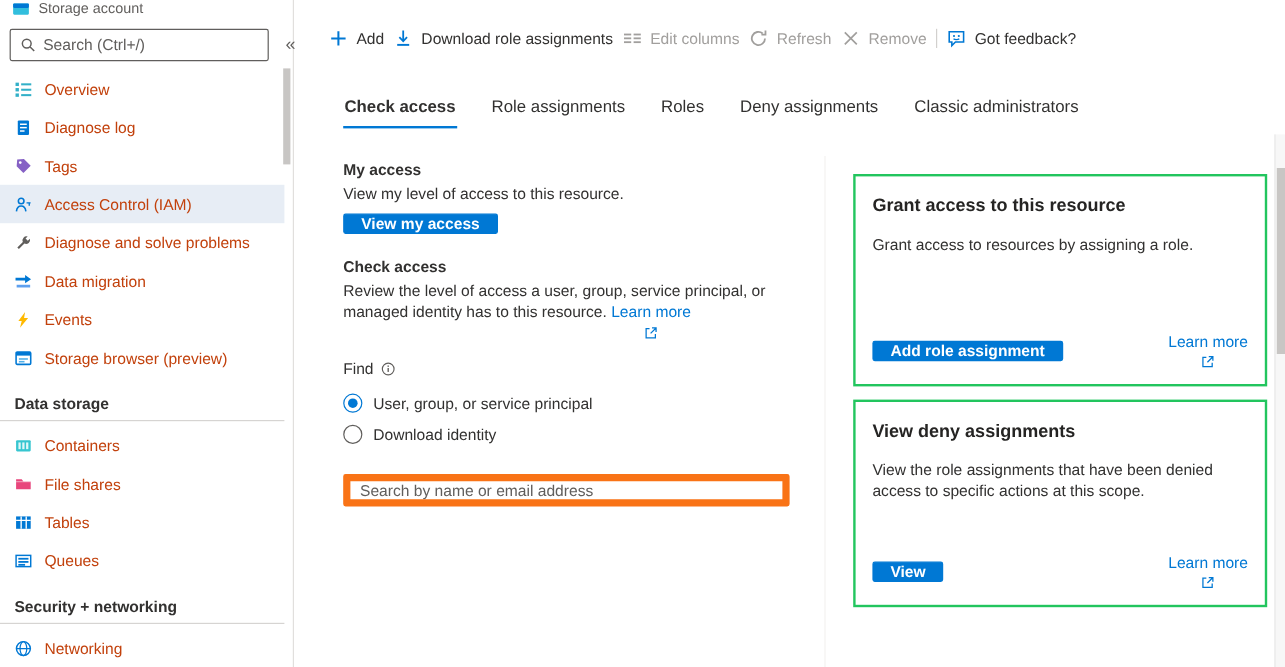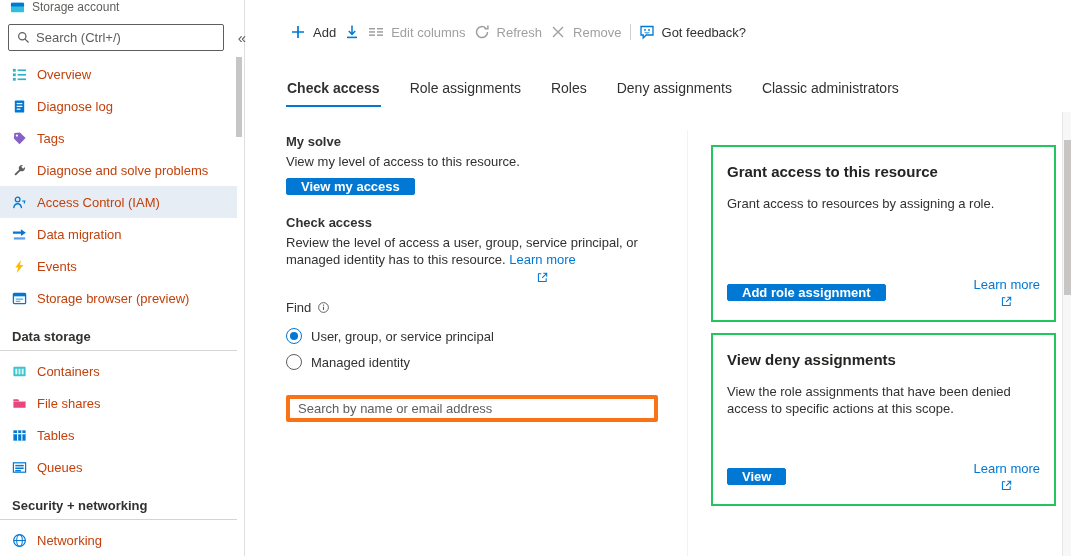--- a/index.html
+++ b/index.html
@@ -28,21 +28,21 @@
   .menu-item.selected { background:#e7edf5; }
   .section-hdr { margin-top:6px; padding:9px 12px 6px; border-bottom:1px solid #d6d4d2;
     font-size:13px; font-weight:bold; color:#323130; }
   .submenu { padding-top:4px; }
   .icon15 svg { width:15px; height:15px; display:block; }
   .icon16 svg { width:16px; height:16px; display:block; }
   .icon13 svg { width:13px; height:13px; display:block; }
 
   
   .main { position:absolute; left:246px; top:0; right:0; height:556px; background:#fff; }
-  .toolbar { position:absolute; top:24px; left:44px; display:flex; gap:8px;
+  .toolbar { position:absolute; top:24px; left:28px; display:flex; gap:8px;
     font-size:13px; white-space:nowrap; }
   .tb-item { display:flex; align-items:center; gap:7px; color:#323130; cursor:pointer; }
   .tb-item.disabled { color:#a19f9d; cursor:default; }
   .tb-sep { width:1px; height:16px; background:#d2d0ce; }
 
   .tabs { position:absolute; top:78px; left:40px; display:flex; gap:28px; font-size:14px; }
   .tab { padding:2px 1px 9px; color:#323130; cursor:pointer; white-space:nowrap; }
   .tab.active { font-weight:bold; border-bottom:2px solid #0078d4; }
 
   .content-left { position:absolute; left:40px; top:134px; width:397px; font-size:13px; }
@@ -55,21 +55,21 @@
   .link { color:#0078d4; cursor:pointer; text-decoration:none; display:inline-flex;
     align-items:center; gap:3px; font-size:13px;flex-direction:column; }
   .find-row { display:flex; align-items:center; gap:6px; margin-top:16px; }
   .radio-row { display:flex; align-items:center; gap:9px; height:26px; cursor:pointer; }
   .radios { margin-top:8px; }
   .radio { width:16px; height:16px; border-radius:50%; border:1px solid #605e5c;
     position:relative; flex:0 0 16px; }
   .radio.checked { border:1px solid #0078d4; }
   .radio.checked::after { content:""; position:absolute; inset:3px; border-radius:50%;
     background:#0078d4; }
-  .name-search { margin-top:20px; width:372px; height:27px; border:4px solid #f97316;
+  .name-search { margin-top:20px; width:372px; height:27px; border:6px solid #f97316;
     border-radius:2px; padding:0 8px; font-size:13px; font-family:"Liberation Sans",sans-serif;
     color:#323130; outline:none; display:block; }
   .name-search::placeholder { color:#605e5c; }
 
   .vline { position:absolute; left:441px; top:130px; bottom:0; width:1px; background:#f3f2f1; }
 
   .card { position:absolute; left:465px; width:345px; background:#fff;
     border:2px solid #22c55e; padding:14px; }
   .card.card1 { top:145px; height:177px; }
   .card.card2 { top:333px; height:173px; }
@@ -144,38 +144,38 @@
       <div class="menu-item">
         <span class="icon15">
           <svg viewBox="0 0 16 16">
               <path d="M8.5 1.5 14.5 7.5 8 14 2 8 2.5 2z" fill="#8661c5"></path>
               <circle cx="5.2" cy="4.8" r="1.2" fill="#fff"></circle>
             </svg>
         </span>
         <span>Tags</span>
       </div>
 
-      <div class="menu-item">
-        <span class="icon15">
-          <svg viewBox="0 0 16 16">
-              <path d="M13.8 4.2a3.6 3.6 0 0 1-4.9 4.3L4 13.4 2.6 12l4.9-4.9A3.6 3.6 0 0 1 11.8 2.2L9.9 4.1l2 2z" fill="#605e5c"></path>
-            </svg>
-        </span>
-        <span>Diagnose and solve problems</span>
-      </div>
-
       <div class="menu-item selected">
         <span class="icon15">
           <svg viewBox="0 0 16 16">
               <circle cx="6" cy="4.8" r="2.5" fill="none" stroke="#0078d4" stroke-width="1.4"></circle>
               <path d="M1.8 14c.4-3 2-4.7 4.2-4.7s3.8 1.7 4.2 4.7" fill="none" stroke="#0078d4" stroke-width="1.4"></path>
               <path d="M10.8 6.4h3.6M13.2 6.4v2.6" stroke="#0078d4" stroke-width="1.2" fill="none"></path>
             </svg>
         </span>
         <span>Access Control (IAM)</span>
+      </div>
+
+      <div class="menu-item">
+        <span class="icon15">
+          <svg viewBox="0 0 16 16">
+              <path d="M13.8 4.2a3.6 3.6 0 0 1-4.9 4.3L4 13.4 2.6 12l4.9-4.9A3.6 3.6 0 0 1 11.8 2.2L9.9 4.1l2 2z" fill="#605e5c"></path>
+            </svg>
+        </span>
+        <span>Diagnose and solve problems</span>
       </div>
 
       <div class="menu-item">
         <span class="icon15">
           <svg viewBox="0 0 16 16">
               <path d="M1 4.8h8.5V2.4L14.8 6 9.5 9.6V7.2H1z" fill="#0078d4"></path>
               <rect x="2" y="11" width="12" height="2.4" fill="#5ea0ef"></rect>
             </svg>
         </span>
         <span>Data migration</span>
@@ -276,20 +276,21 @@
         </span>
         <span>Add</span>
       </div>
       <div class="tb-item">
         <span class="icon16">
           <svg viewBox="0 0 16 16">
               <path d="M8 1.5v8.5M4.8 7l3.2 3.4L11.2 7" stroke="#0078d4" stroke-width="1.5" fill="none"></path>
               <rect x="3" y="12.6" width="10" height="1.6" fill="#0078d4"></rect>
             </svg>
         </span>
+        <span>Download role assignments</span>
       </div>
       <div class="tb-item disabled">
         <span class="icon16">
           <svg viewBox="0 0 16 16" fill="#a19f9d">
               <rect x="1" y="4" width="6" height="1.5"></rect>
               <rect x="1" y="7.2" width="6" height="1.5"></rect>
               <rect x="1" y="10.4" width="6" height="1.5"></rect>
               <rect x="9" y="4" width="6" height="1.5"></rect>
               <rect x="9" y="7.2" width="6" height="1.5"></rect>
               <rect x="9" y="10.4" width="6" height="1.5"></rect>
@@ -330,21 +331,21 @@
 
     <div class="tabs">
       <div class="tab active">Check access</div>
       <div class="tab">Role assignments</div>
       <div class="tab">Roles</div>
       <div class="tab">Deny assignments</div>
       <div class="tab">Classic administrators</div>
     </div>
 
     <div class="content-left">
-      <div class="sec-title">My solve</div>
+      <div class="sec-title">My access</div>
       <p>View my level of access to this resource.</p>
       <div class="gap8"></div>
       <button class="btn">View my access</button>
 
       <div class="gap20"></div>
       <div class="sec-title">Check access</div>
       <p>
         <span>Review the level of access a user, group, service principal, or managed identity has to this resource.</span>
         <a class="link">
           <span>Learn more</span>
@@ -368,21 +369,21 @@
         </span>
       </div>
 
       <div class="radios">
         <div class="radio-row">
           <span class="radio checked"></span>
           <span>User, group, or service principal</span>
         </div>
         <div class="radio-row">
           <span class="radio"></span>
-          <span>Managed identity</span>
+          <span>Download identity</span>
         </div>
       </div>
 
       <input class="name-search" placeholder="Search by name or email address" style="">
     </div>
 
     <div class="vline"></div>
 
     <section class="card card1">
       <h3>Grant access to this resource</h3>

